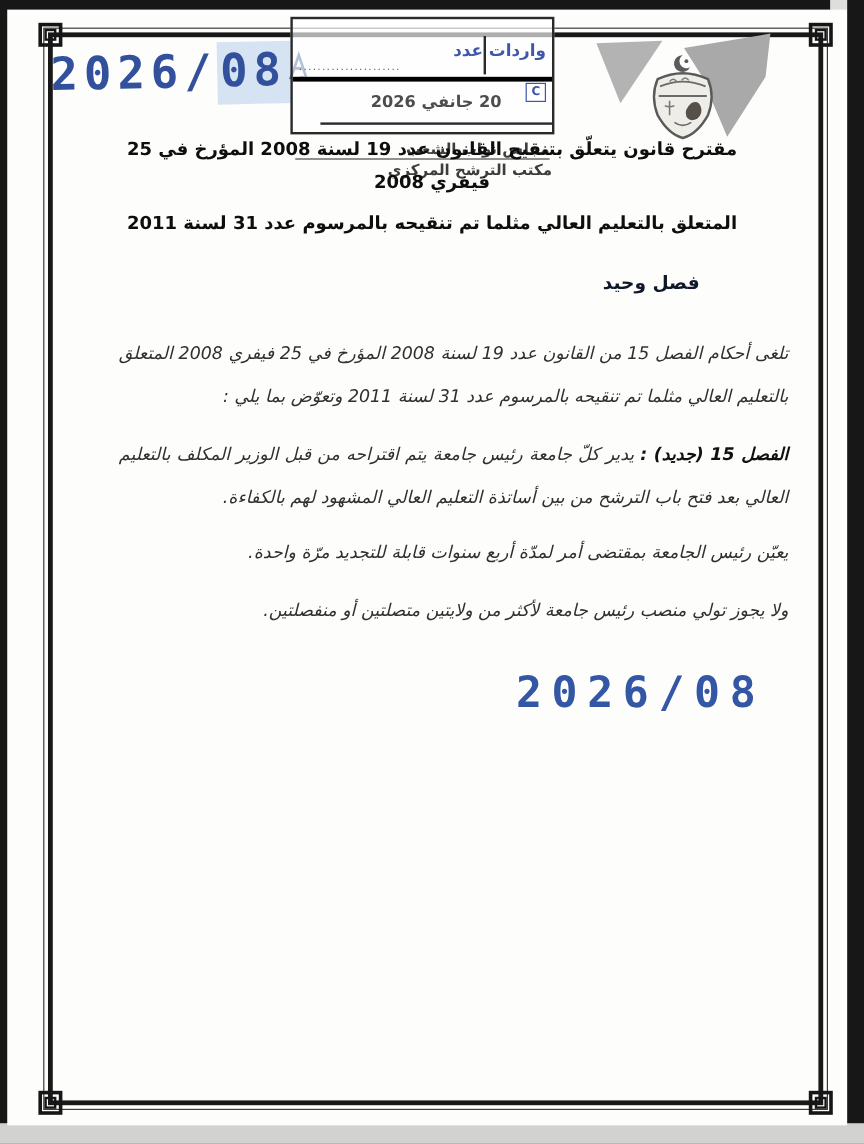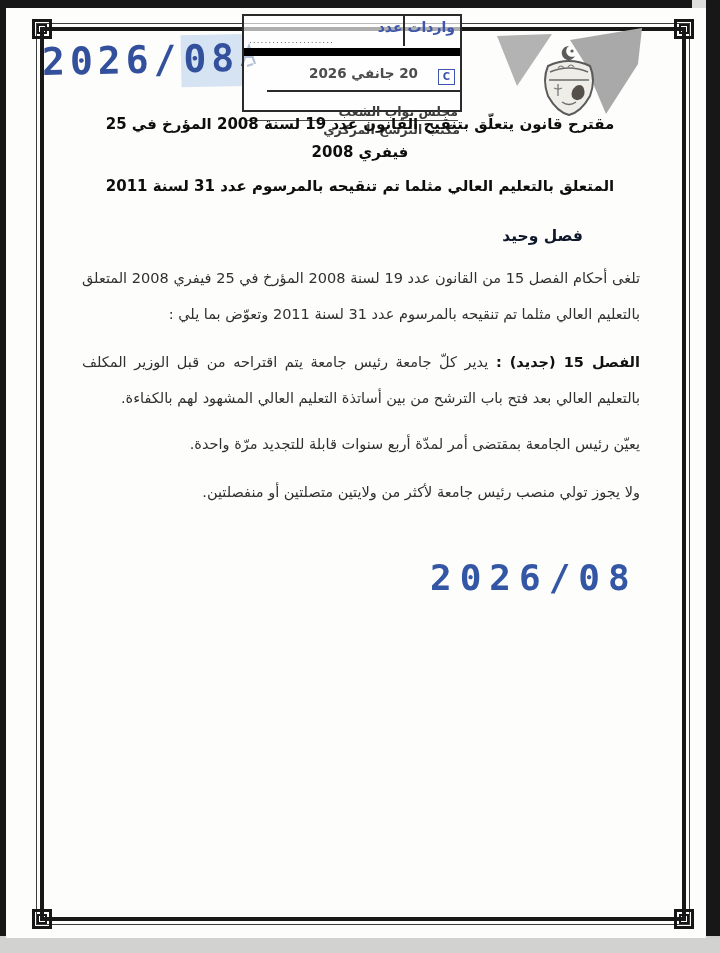--- a/index.html
+++ b/index.html
@@ -21,21 +21,21 @@
   .c-bl{left:-12px;bottom:-12px;} .c-br{right:-12px;bottom:-12px;}
 
   .reg-stamp{position:absolute;left:42px;top:38px;transform:rotate(-1.2deg);
              font-family:"DejaVu Sans Mono",monospace;font-weight:bold;font-size:38px;
              color:#32509c;letter-spacing:5px;white-space:nowrap;}
   .reg-stamp .hl{background:#d6e3f3;padding:2px 4px 6px 2px;}
   .ink-mark{position:absolute;left:238px;top:42px;}
 
   .stamp-box{position:absolute;left:242px;top:14px;width:220px;height:98px;box-sizing:border-box;
              border:2px solid #2a2a2a;background:rgba(255,255,255,.65);}
-  .sb-row1{position:relative;height:32px;border-bottom:8px solid #000000;}
+  .sb-row1{position:relative;height:32px;border-bottom:4px solid #000000;margin-top:16px;}
   .sb-incoming{position:absolute;right:5px;top:3px;color:#3f57ab;font-weight:bold;font-size:14px;}
   .sb-dots{position:absolute;left:5px;bottom:3px;color:#666;font-size:9px;letter-spacing:1px;direction:ltr;}
   .sb-vline{position:absolute;left:159px;top:-2px;width:2px;height:32px;background:#2a2a2a;}
   .sb-row2{position:relative;height:34px;border-bottom:2px solid #2a2a2a;
            display:flex;align-items:center;justify-content:center;margin-left:23px;}
   .sb-date{color:#4d4d4d;font-weight:bold;font-size:13.5px;letter-spacing:1px;direction:rtl;}
   .sb-cbox{position:absolute;right:5px;top:53px;width:15px;height:14px;border:1px solid #3f57ab;
            background:#fff;color:#3f57ab;font-size:10px;line-height:14px;text-align:center;font-weight:bold;}
   .sb-row3{padding-top:12px;text-align:right;direction:rtl;color:#3d3d3d;font-weight:bold;}
   .sb-org1{display:block;font-size:12.5px;letter-spacing:2px;border-bottom:1.5px solid #4a4a4a;
@@ -46,21 +46,21 @@
   .emblem{position:absolute;left:536px;top:42px;}
 
   .title{position:absolute;left:80px;top:110px;width:560px;text-align:center;direction:rtl;
          font-weight:bold;font-size:15px;color:#0e0e0e;line-height:28px;}
   .title .t2{display:block;margin-top:6px;}
 
   .heading{position:absolute;right:137px;top:227px;direction:rtl;font-weight:bold;
            font-size:15.5px;color:#0f172a;}
 
   .para{position:absolute;left:82px;width:558px;direction:rtl;font-size:14.5px;color:#303030;
-        line-height:36px;text-align:justify;text-align-last:right;margin:0;}
+        line-height:36px;text-align:justify;text-align-last:right;margin:17px;font-style:italic;}
   .p1{top:260px;}
   .p2{top:344px;}
   .p3{top:426px;text-align:right;}
   .p4{top:474px;text-align:right;}
   .lead{font-weight:bold;color:#111;}
 
   .mid-stamp{position:absolute;left:430px;top:557px;font-family:"DejaVu Sans Mono",monospace;
              font-weight:bold;font-size:36px;color:#3356a5;letter-spacing:8px;white-space:nowrap;}
 </style>
 </head>

